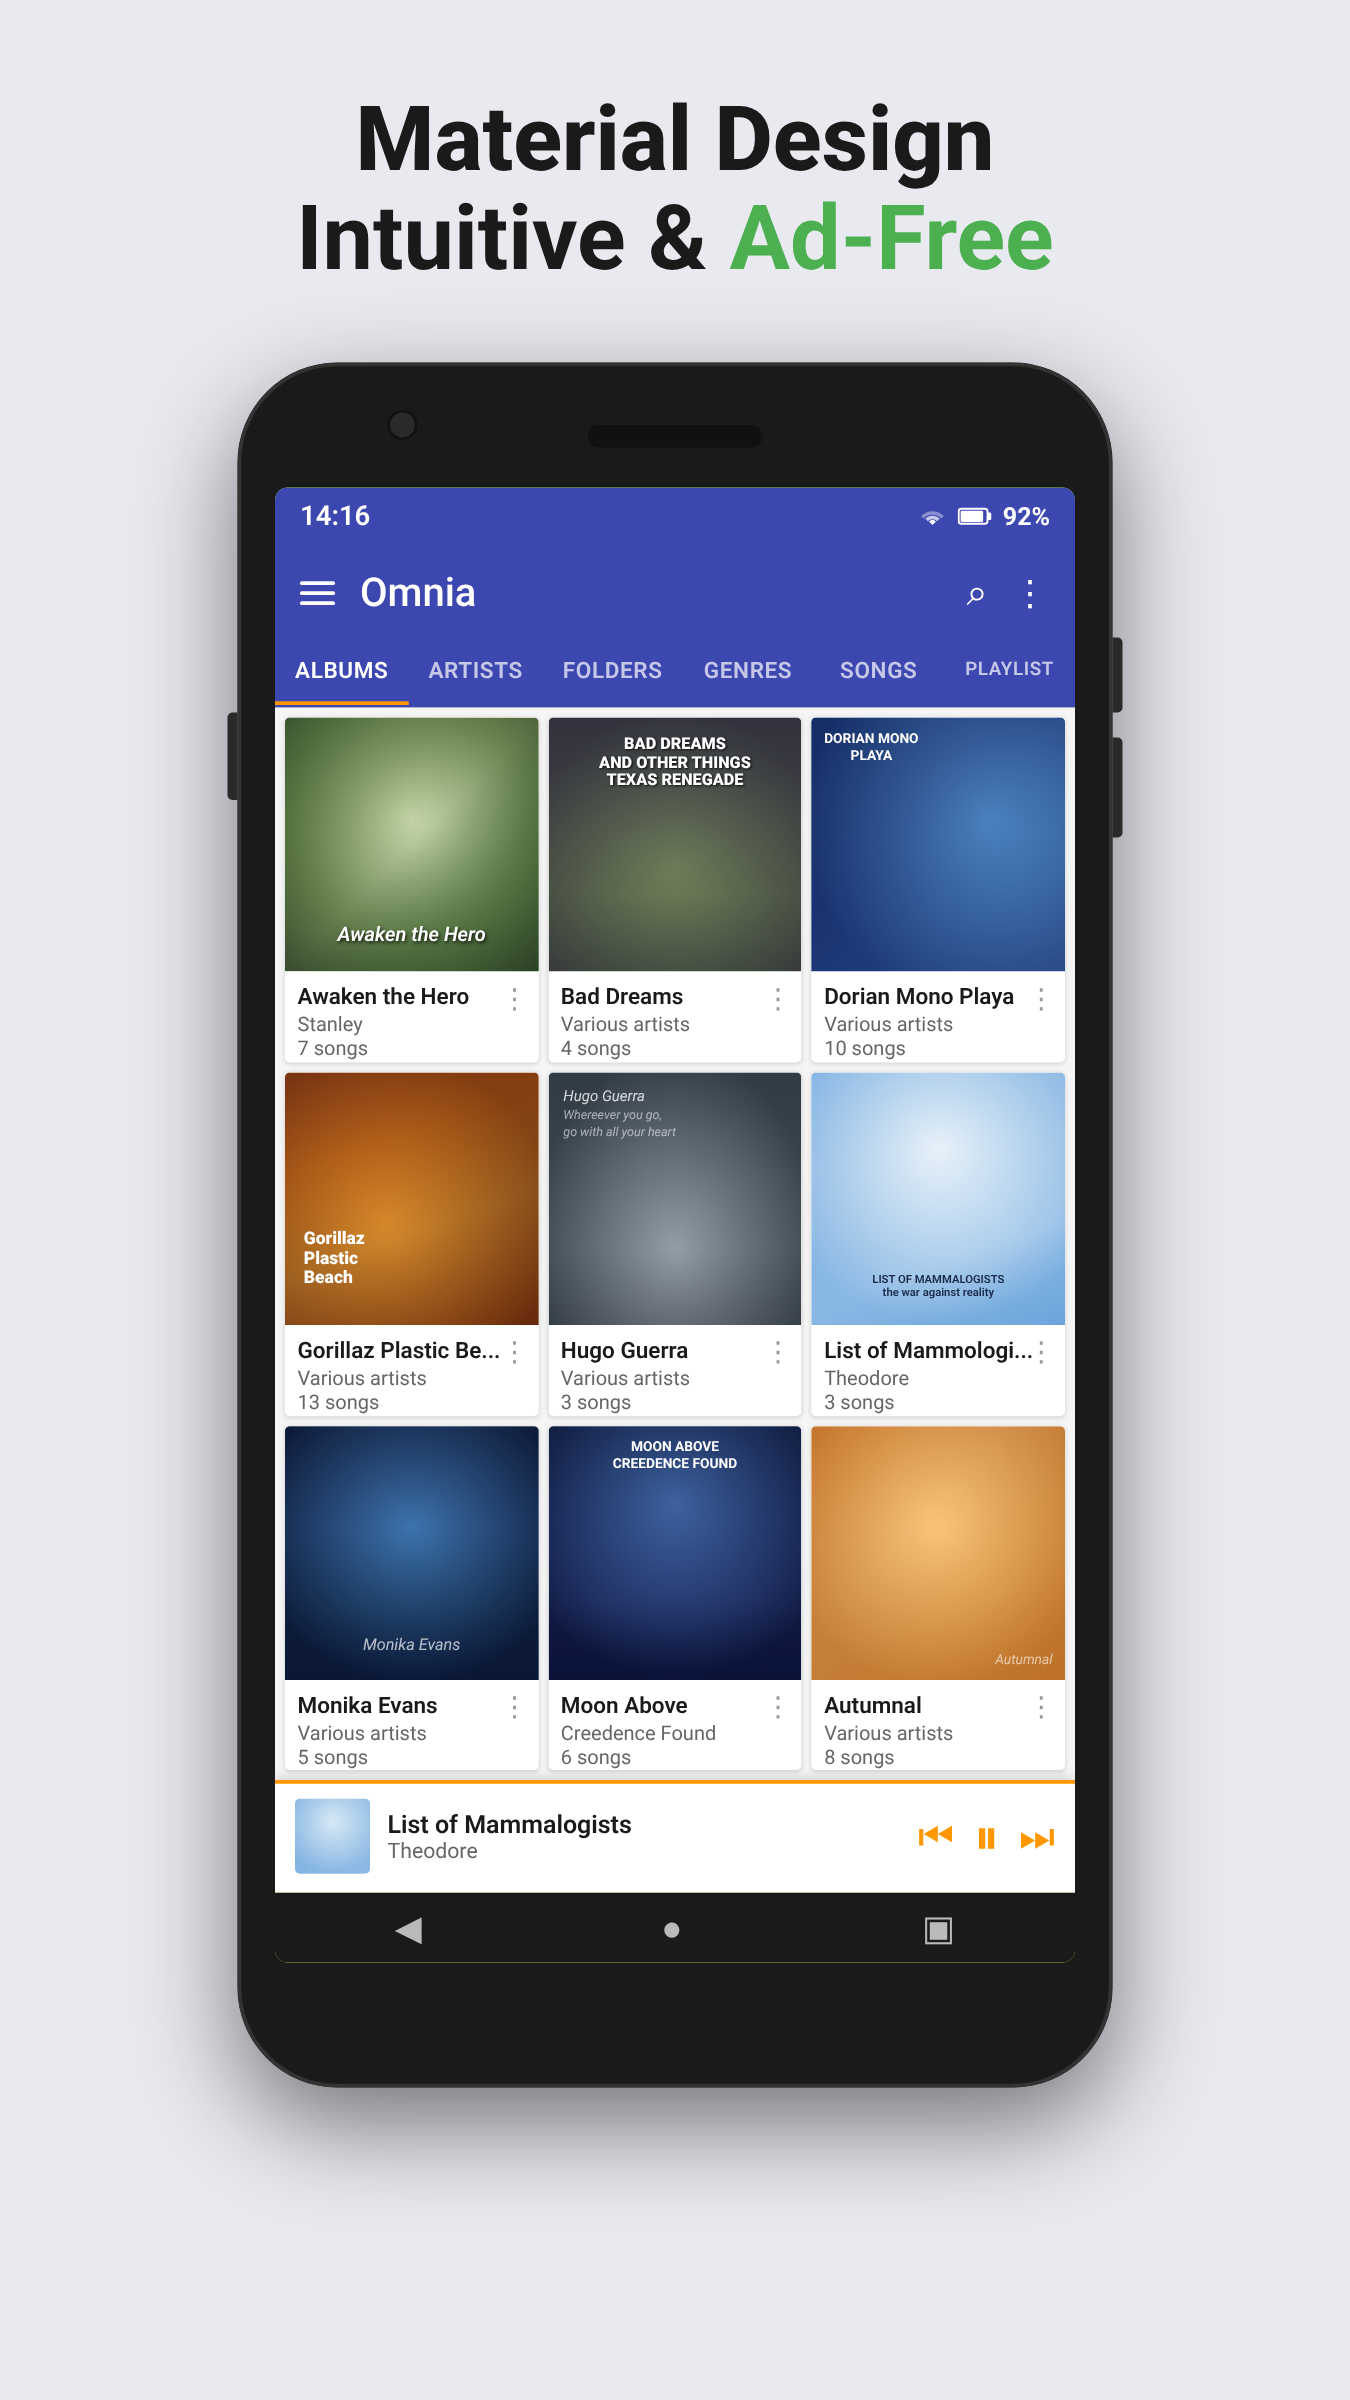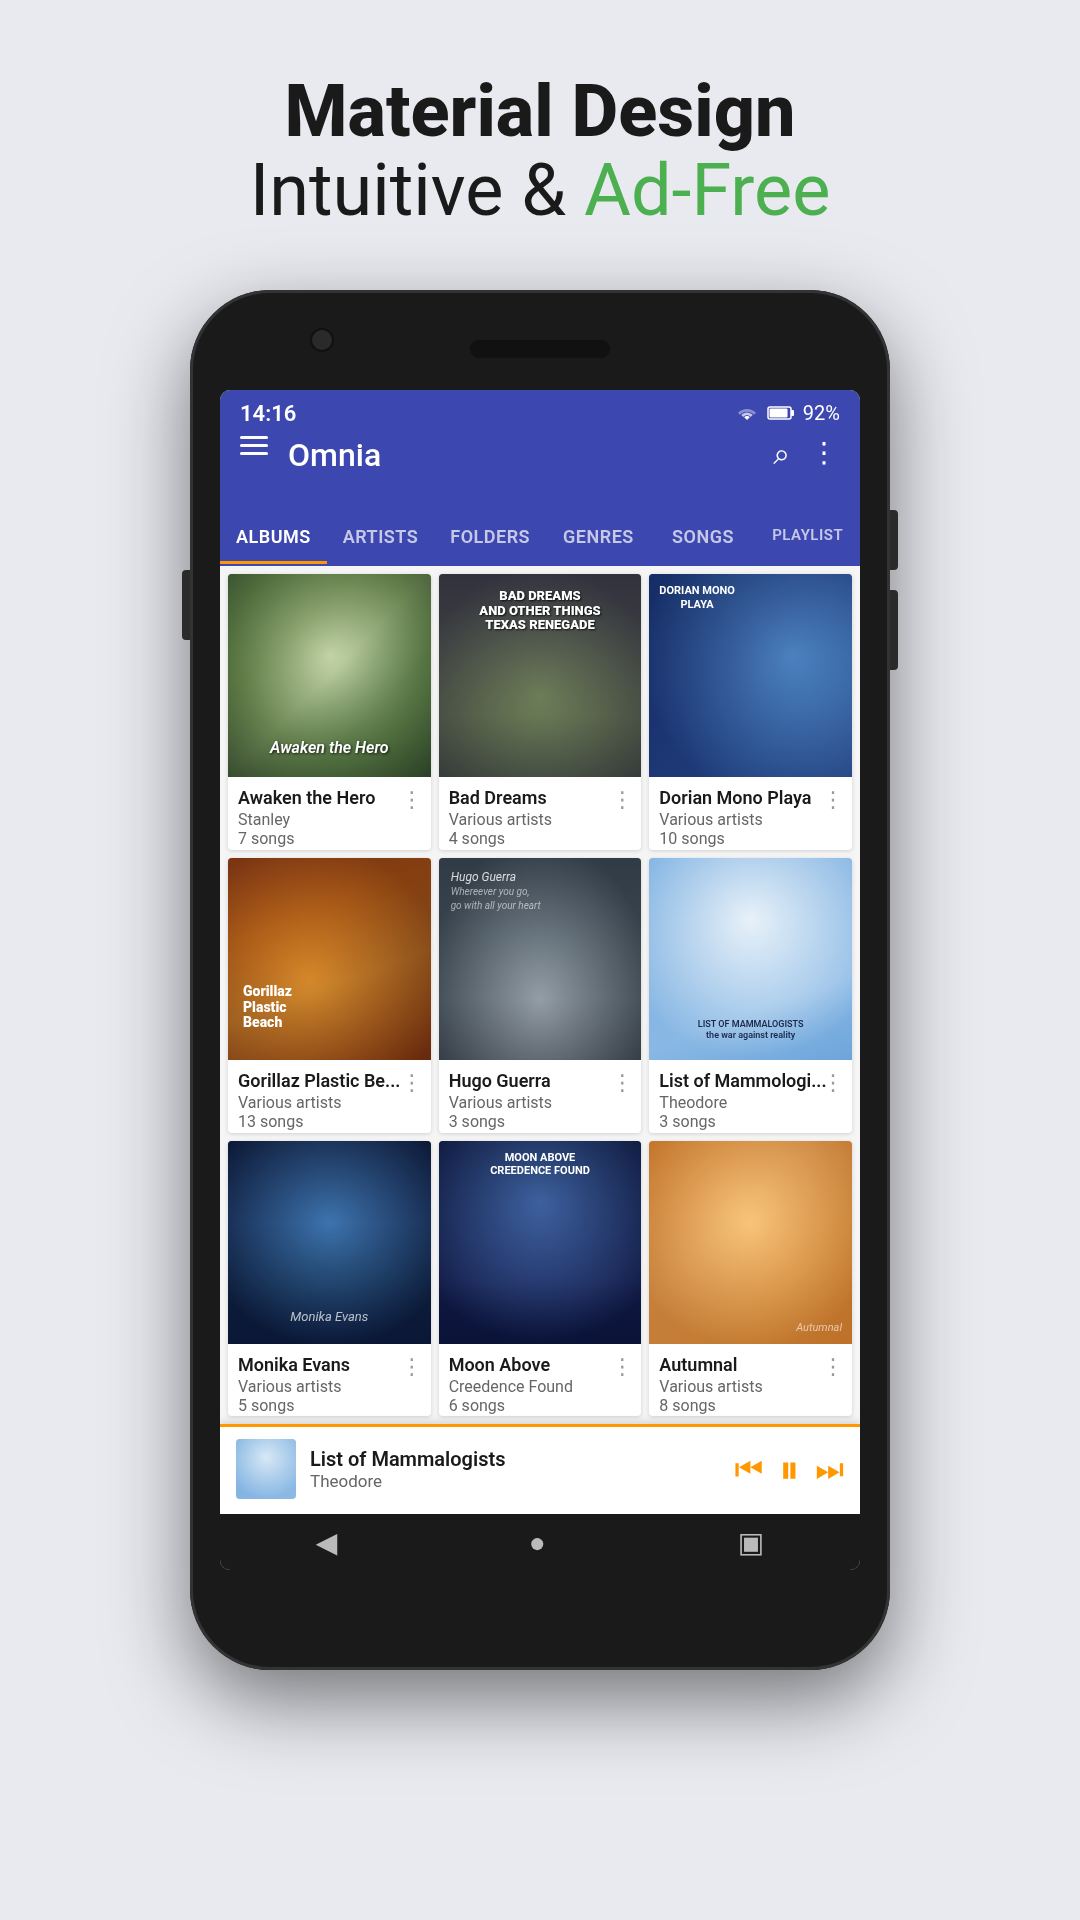--- a/index.html
+++ b/index.html
@@ -22,21 +22,21 @@
     }
     .promo-title {
       font-size: 72px;
       font-weight: 800;
       color: #1a1a1a;
       line-height: 1.1;
       margin-top: 12px;
     }
     .promo-subtitle {
       font-size: 72px;
-      font-weight: 400;
+      font-weight: 700;
       color: #1a1a1a;
       line-height: 1.1;
     }
     .promo-green {
       color: #4caf50;
     }
 
     
     .phone-wrapper {
       position: relative;
@@ -109,29 +109,29 @@
     .status-icons {
       display: flex;
       align-items: center;
       gap: 8px;
       color: white;
       font-size: 20px;
     }
     .battery-text {
       font-size: 20px;
       color: white;
-      font-weight: 400;
+      font-weight: 700;
     }
 
     
     .app-bar {
       background: #3d47b0;
       height: 76px;
       display: flex;
-      align-items: flex-start;
+      align-items: center;
       padding: 0 20px;
       flex-shrink: 0;
       gap: 20px;
     }
     .app-bar-title {
       color: white;
       font-size: 32px;
       font-weight: 500;
       flex: 1;
     }

